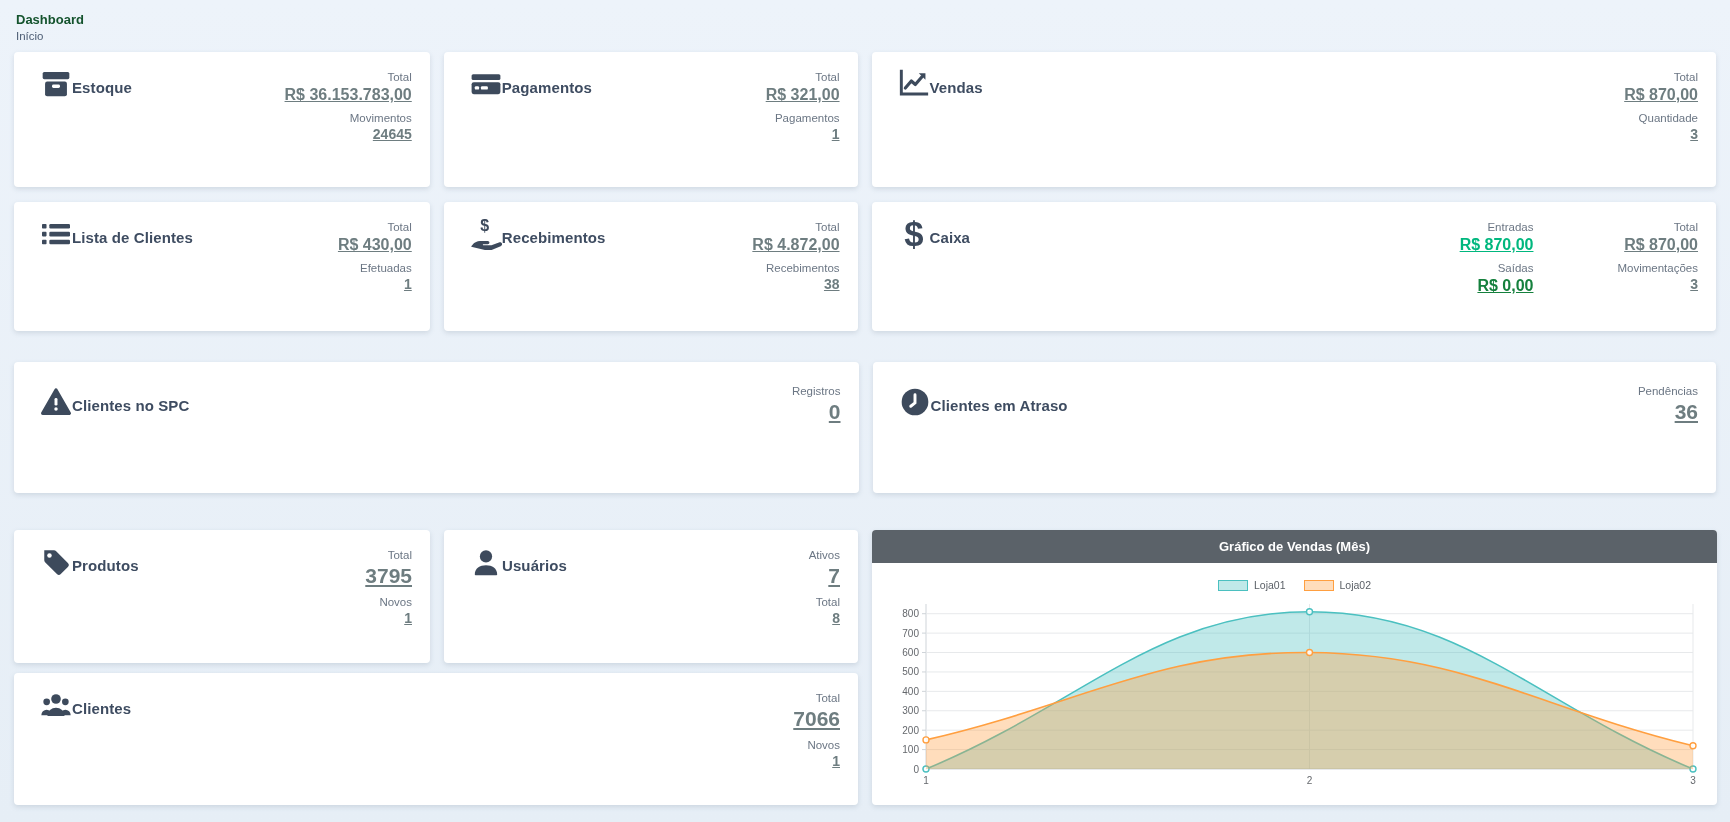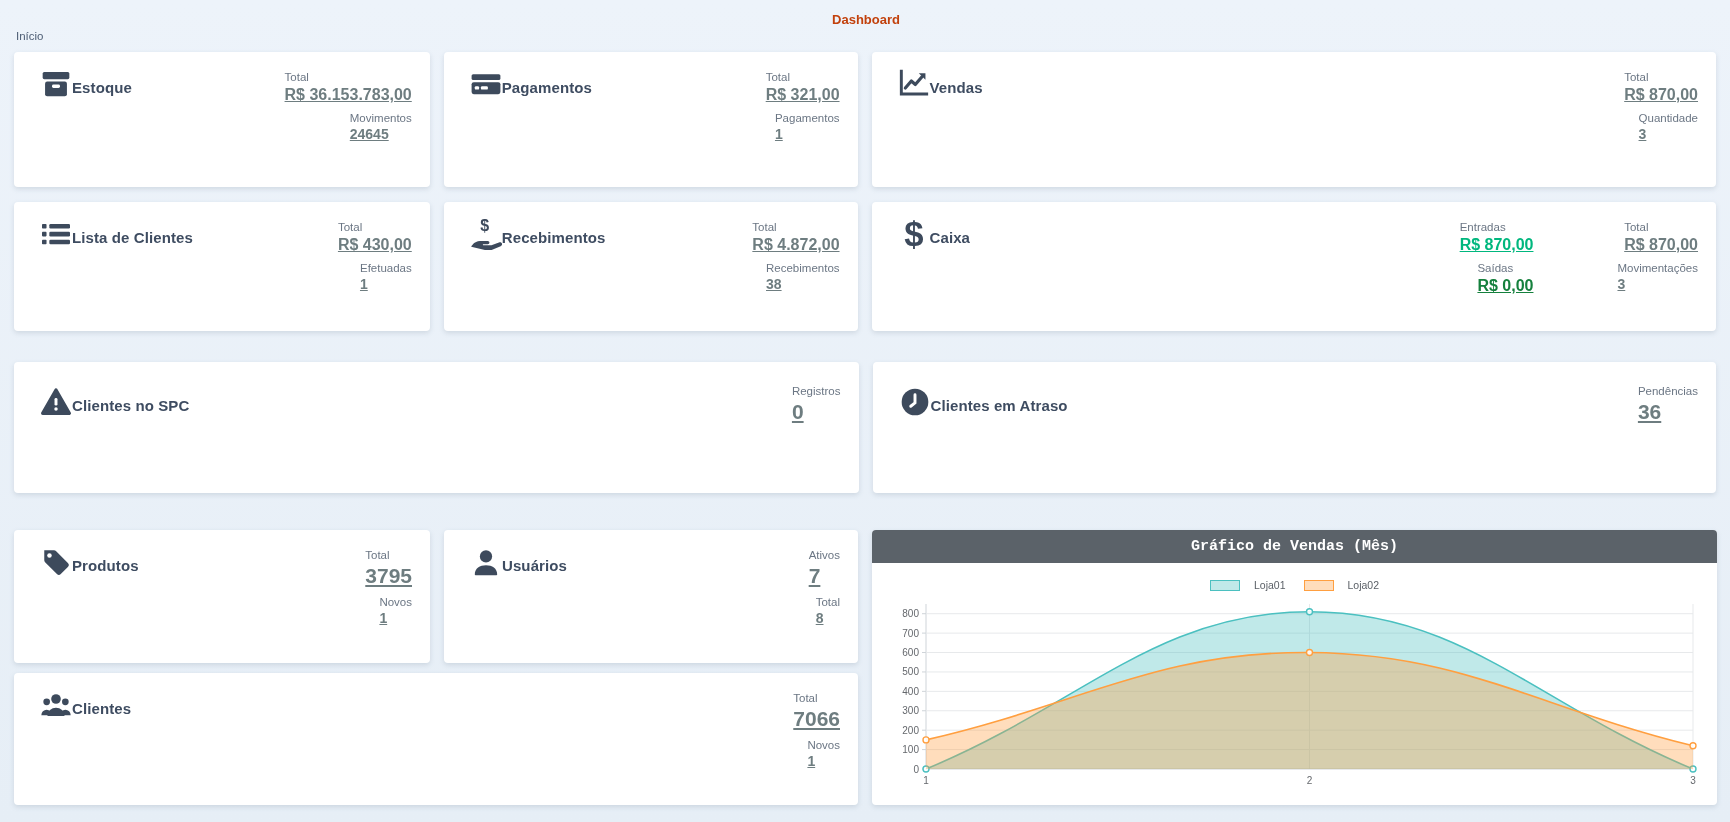--- a/index.html
+++ b/index.html
@@ -1,51 +1,51 @@
 <!DOCTYPE html>
 <html><head>
 <meta charset="utf-8">
 <style>
   html,body{margin:0;padding:0;width:1730px;height:822px;overflow:hidden;
     background:linear-gradient(#edf3fa,#e6eef6);
     font-family:"Liberation Sans",sans-serif;}
   .page{padding:10px 14px 0 14px;}
   .page-header{padding:2px 0 10px 2px;}
-  .page-title{font-size:13px;font-weight:700;color:#c2410c;text-align:center;}
+  .page-title{font-size:13px;font-weight:700;color:#14532d;}
   .breadcrumb{font-size:11.5px;color:#4d5d74;margin-top:3px;}
   .row{display:flex;gap:14px;}
   .row1{height:135px;margin-bottom:15px;}
   .row2{height:129px;margin-bottom:31px;}
   .row3{height:131px;margin-bottom:37px;}
   .grid-bottom{display:grid;grid-template-columns:416px 414px 845px;grid-template-rows:133px 132px;gap:10px 14px;}
   .w1{width:416px;} .w2{width:414px;} .w3{width:845px;}
   .card{background:#fff;border-radius:4px;box-shadow:0 2px 5px rgba(108,127,147,.22);
     display:flex;justify-content:space-between;box-sizing:border-box;
     padding:16px 18px 12px 26px;}
   .card-left{display:flex;flex-direction:row;align-items:flex-start;}
   .card-icon{width:32px;height:32px;color:#3d4a5c;}
   .card-icon svg{width:100%;height:100%;fill:currentColor;}
   .card-title{margin-top:11px;font-size:15px;font-weight:700;color:#3e4c61;letter-spacing:.1px;}
-  .card-stats{display:flex;flex-direction:column;align-items:flex-end;padding-top:2px;}
+  .card-stats{display:flex;flex-direction:column;align-items:flex-end;text-align:right;padding-top:2px;}
   .stat+.stat{margin-top:6px;}
   .stat-label{font-size:11.5px;color:#6b7684;line-height:1.3;}
   .stat-value{font-size:16px;font-weight:700;color:#6e7d80;line-height:1.25;text-decoration:underline;}
   .stat-value.sm{font-size:14px;}
   .stat-value.lg{font-size:21px;}
   .stat-value.green{color:#00b77e;}
   .stat-value.red{color:#15803d;}
   .stats-row{display:flex;gap:84px;align-items:flex-start;}
   
   .chart-card{grid-column:3;grid-row:1 / span 2;background:#fff;border-radius:4px;
     box-shadow:0 2px 5px rgba(108,127,147,.22);overflow:hidden;display:flex;flex-direction:column;}
-  .chart-header{height:33px;background:#5b6269;color:#fff;font-size:15px;font-weight:700;
-    display:flex;align-items:center;justify-content:center;font-family:Liberation Mono, monospace;}
+  .chart-header{height:33px;background:#5b6269;color:#fff;font-size:13px;font-weight:700;
+    display:flex;align-items:center;justify-content:center;}
   .chart-body{flex:1;padding:8px 18px 4px 18px;display:flex;flex-direction:column;align-items:center;}
   .chart-legend{display:flex;gap:18px;align-items:center;height:16px;margin-top:6px;}
-  .legend-item{display:flex;align-items:center;gap:14px;cursor:pointer;}
+  .legend-item{display:flex;align-items:center;gap:6px;cursor:pointer;}
   .legend-swatch{display:inline-block;width:30px;height:11px;border:1px solid;box-sizing:border-box;}
   .legend-item span:last-child{font-size:10.5px;color:#5a5f66;}
   #sales-chart{margin-top:4px;}
   #sales-chart text.tick{font-size:10px;fill:#65686d;font-family:"Liberation Sans",sans-serif;}
 </style>
 </head>
 <body>
 
 <div class="page">
 

